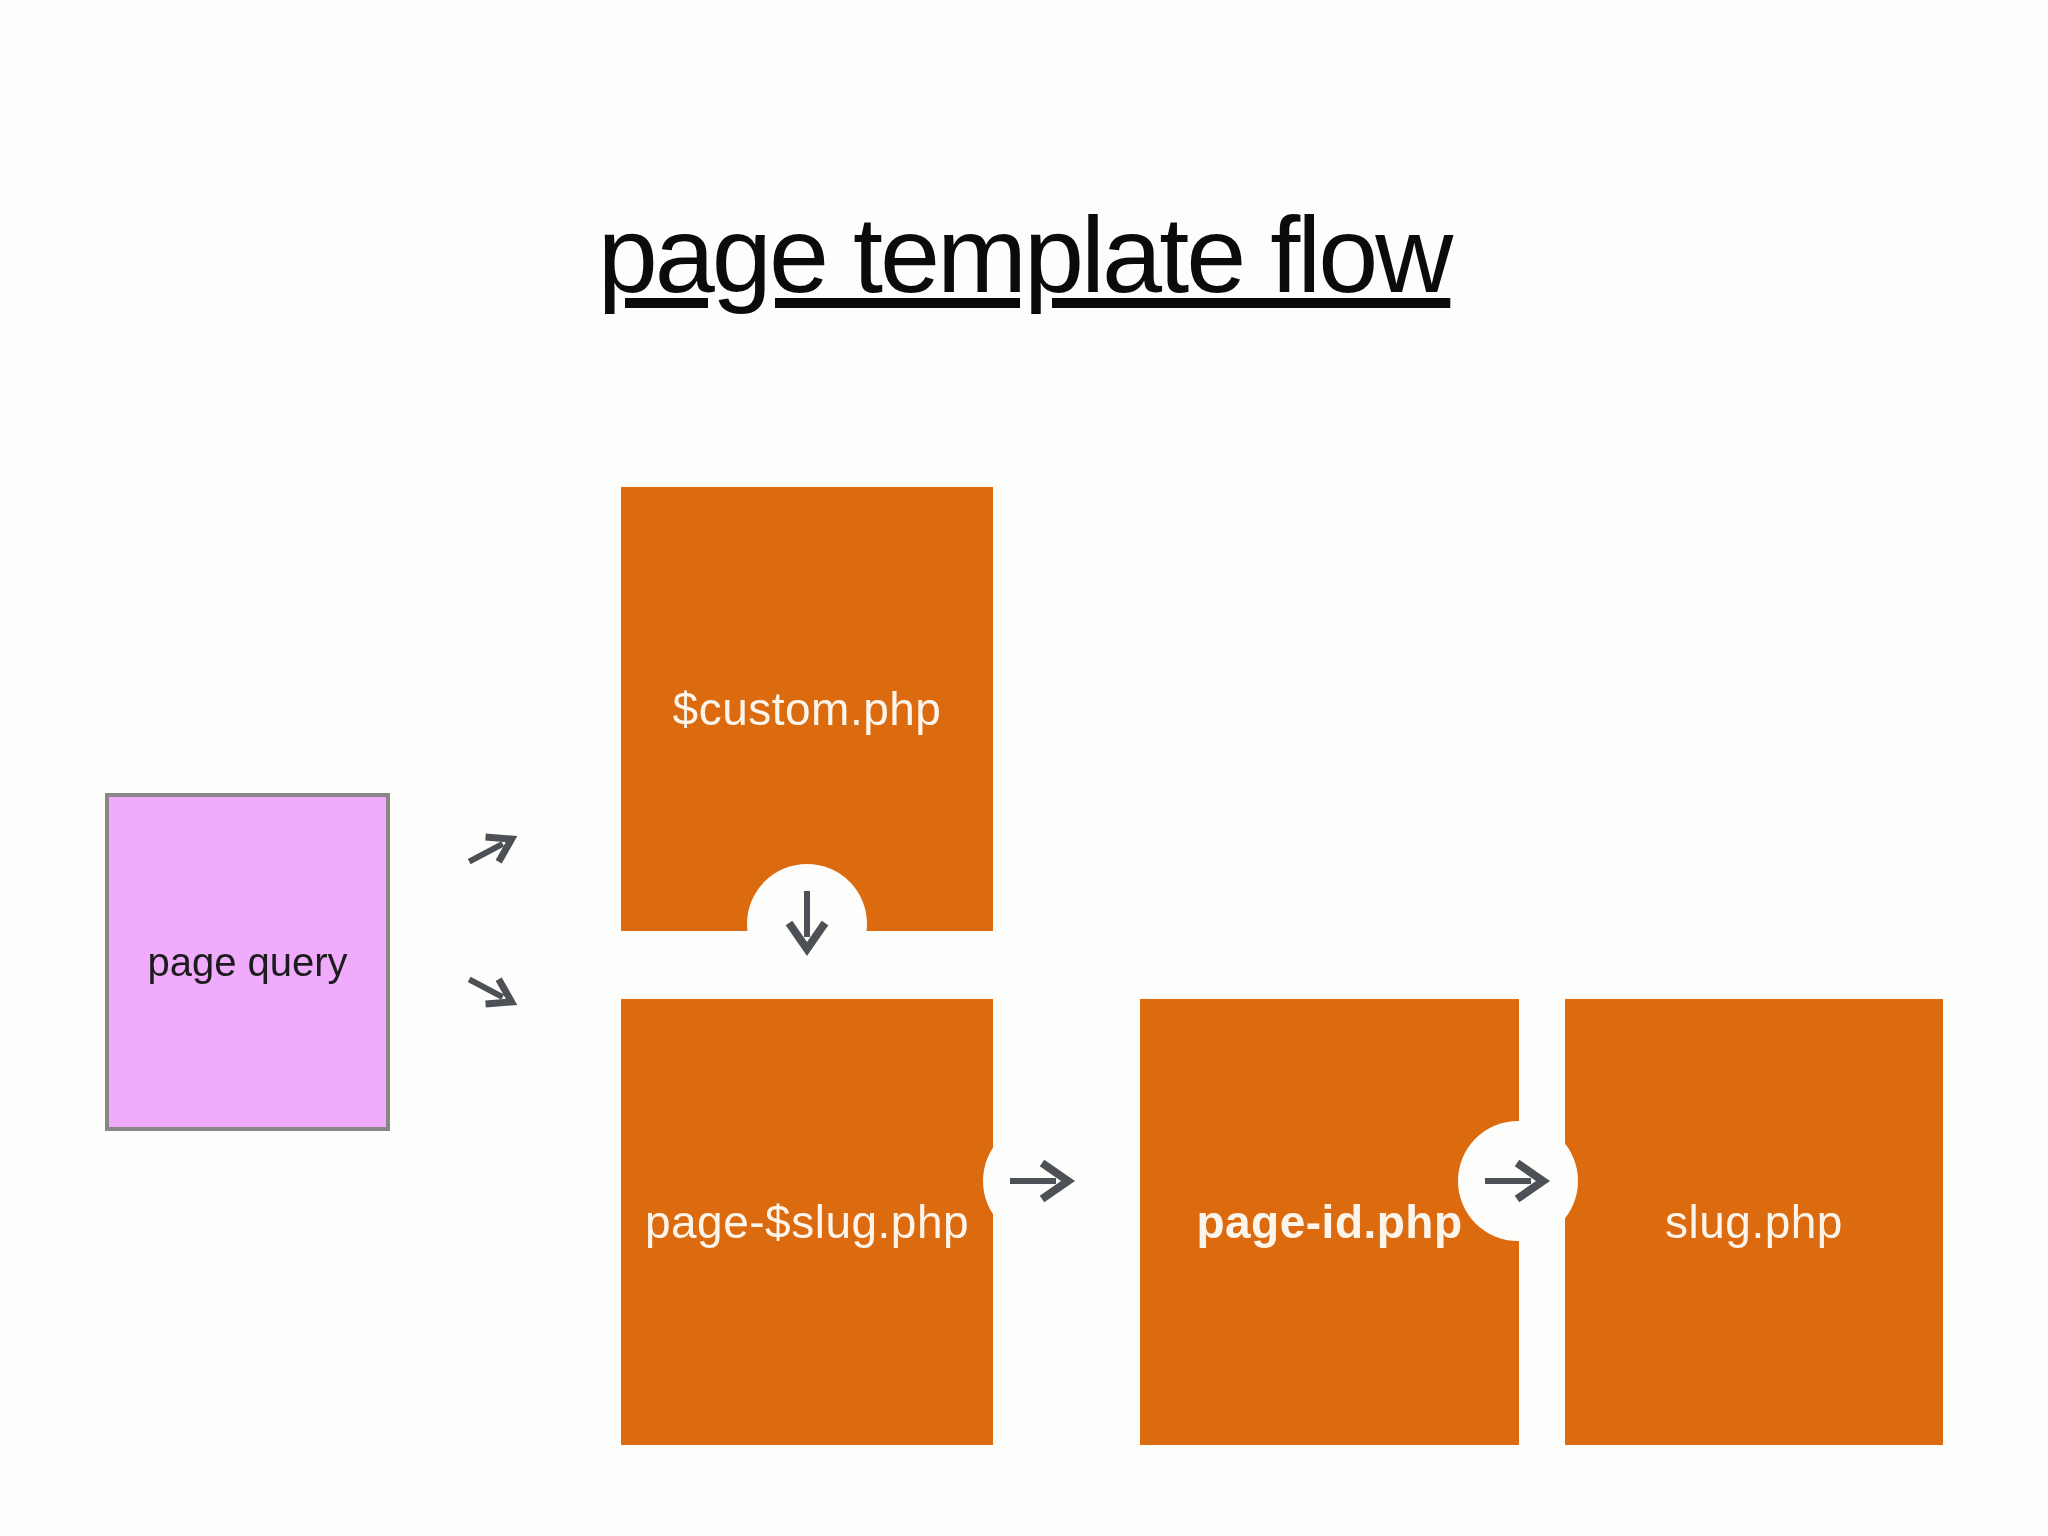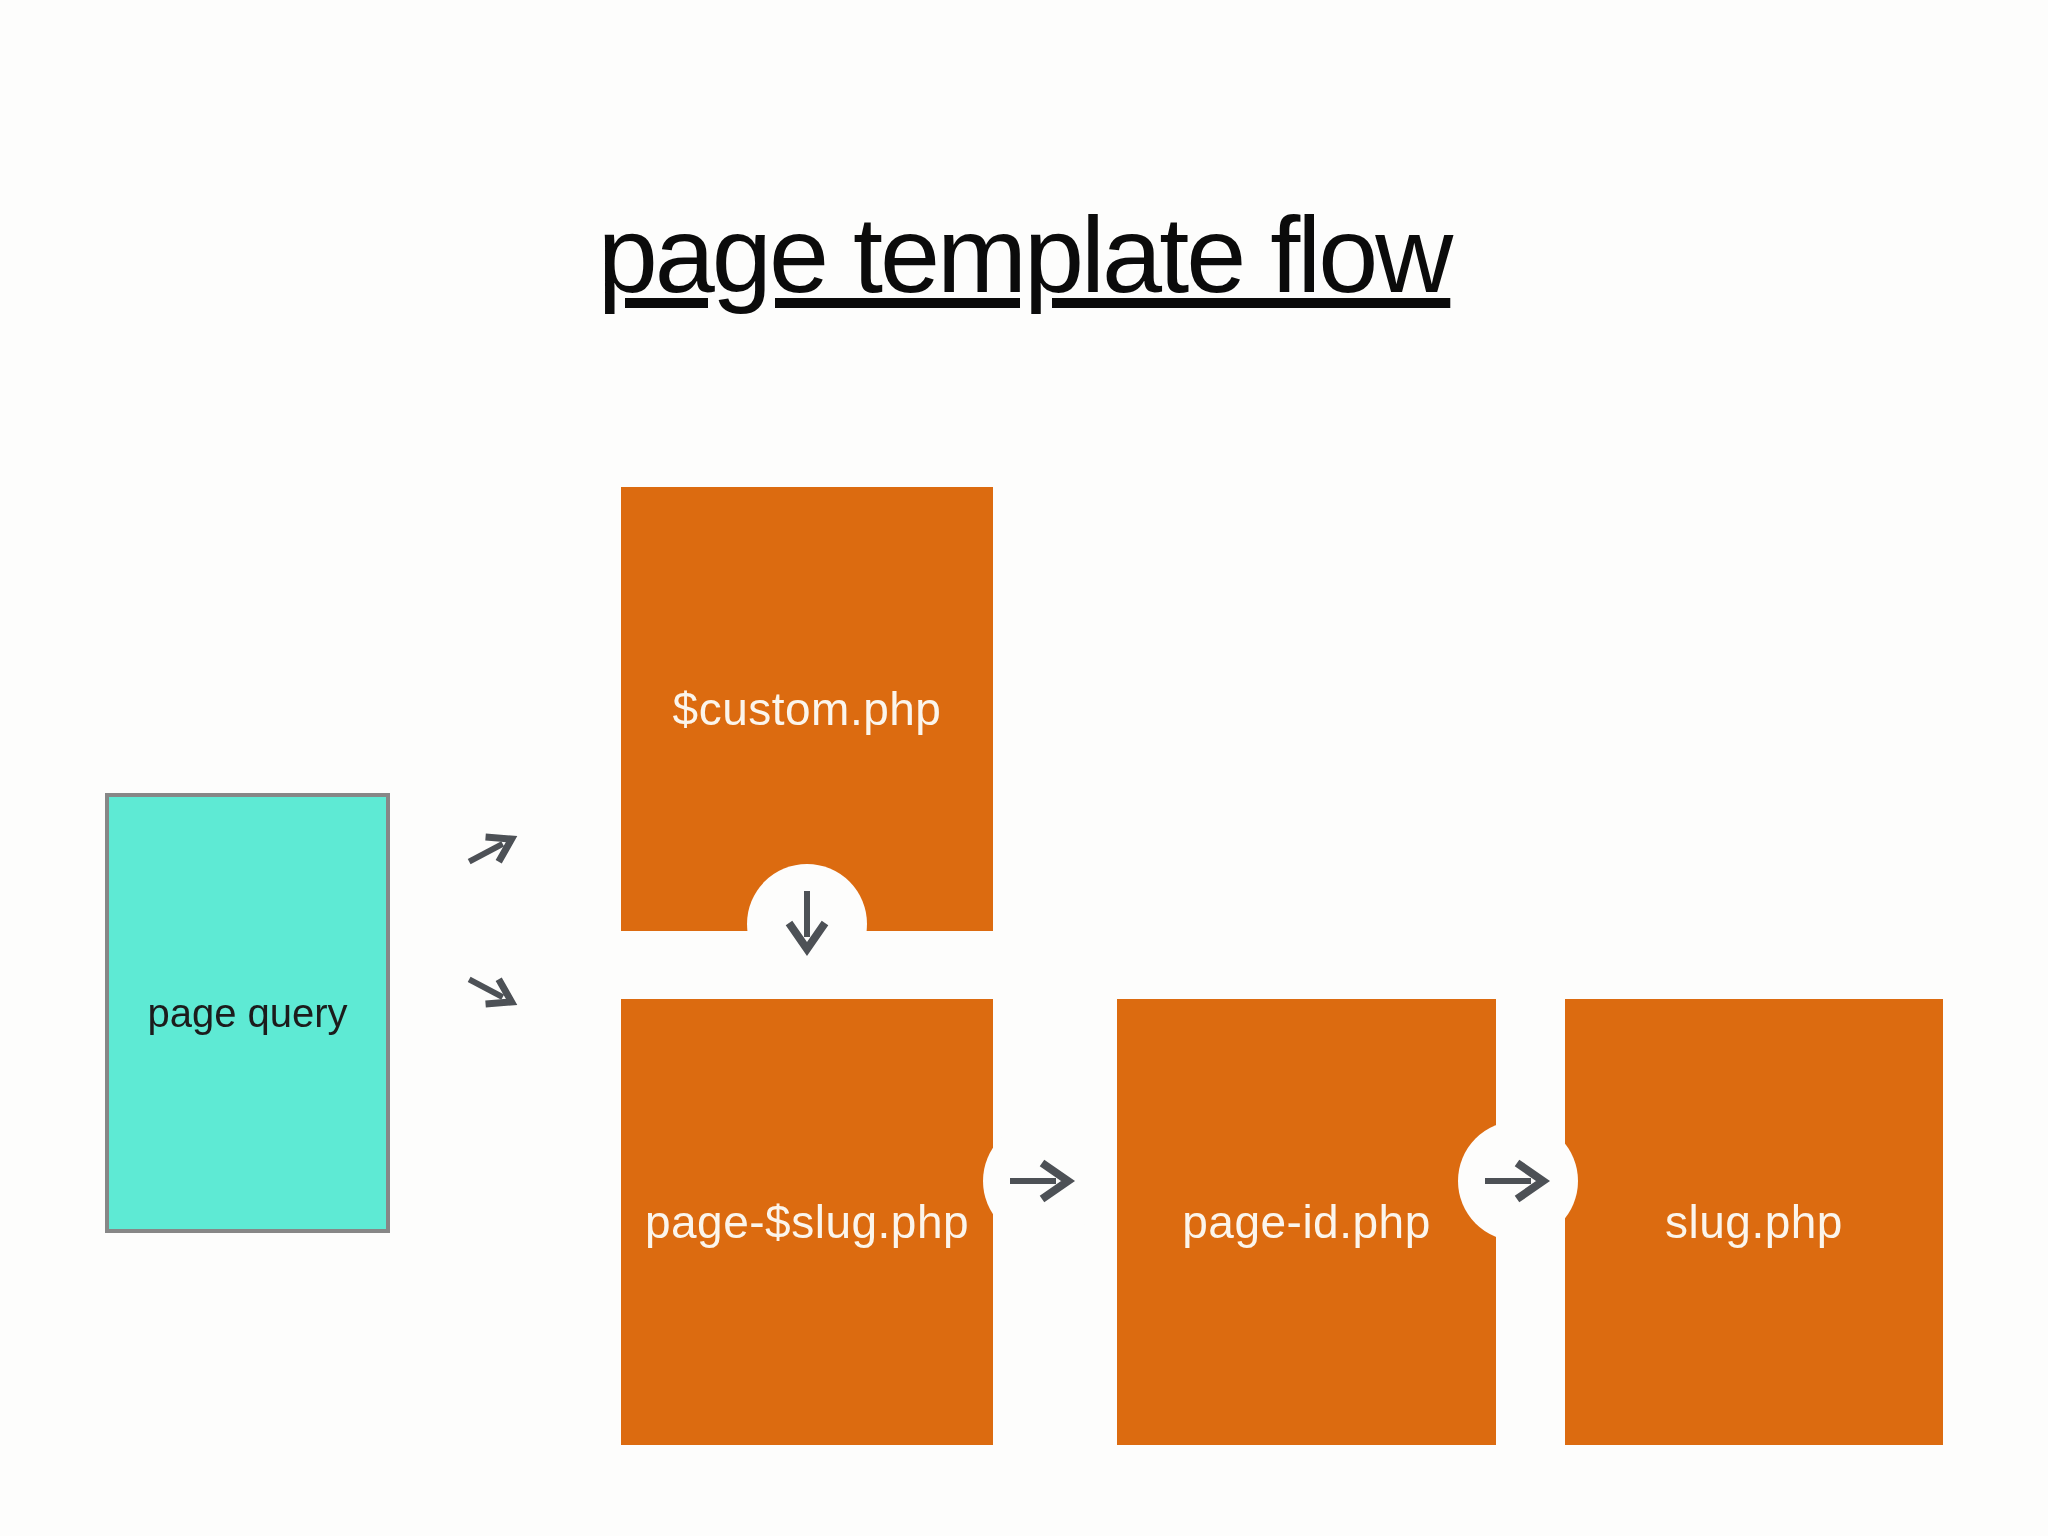--- a/index.html
+++ b/index.html
@@ -42,29 +42,29 @@
     margin-top: 41px;
   }
   .node-orange {
     background: var(--node-fill, #dc6b10);
     color: var(--node-text, #fbf5ec);
     font-size: 46px;
     letter-spacing: 0.5px;
   }
   .node-query {
     left: 105px; top: 752px;
-    width: 285px; height: 440px;
-    background: #5eead4;
+    width: 285px; height: 338px;
+    background: #f0abfc;
     border: 4px solid var(--query-border, #878787);
     color: #1c1c1c;
     font-size: 40px;
   }
   .node-custom { left: 621px; top: 446px; width: 372px; height: 444px; }
   .node-slug   { left: 621px; top: 958px; width: 372px; height: 446px; }
-  .node-id     { left: 1117px; top: 958px; width: 379px; height: 446px; }
+  .node-id     { left: 1140px; top: 958px; width: 379px; height: 446px; font-weight: bold; }
   .node-page   { left: 1565px; top: 958px; width: 378px; height: 446px; }
 
   .connector-circle {
     position: absolute;
     width: 120px; height: 120px;
     border-radius: 50%;
     background: var(--background, #fdfdfc);
     display: flex;
     align-items: center;
     justify-content: center;

